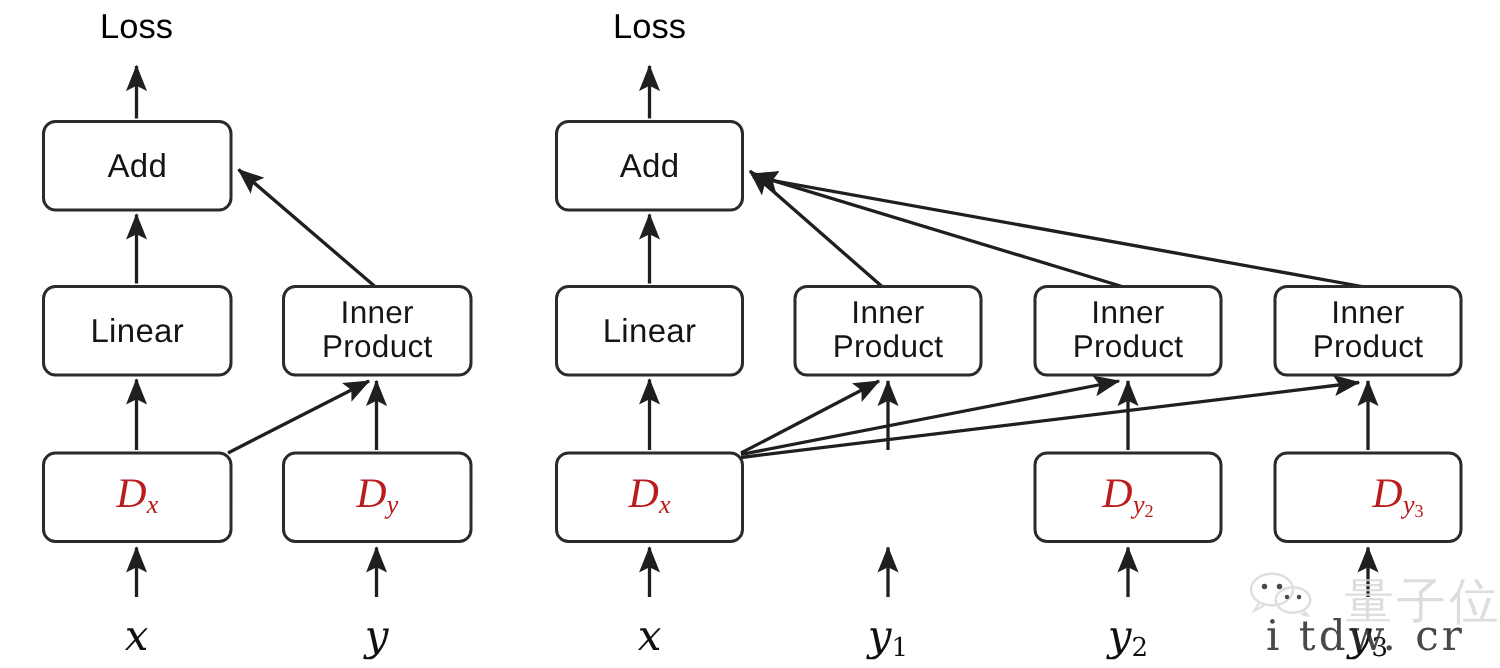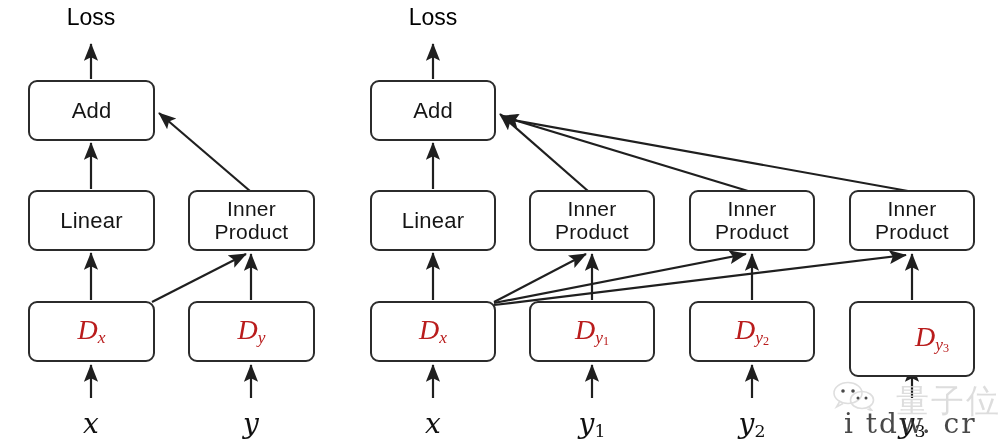--- a/index.html
+++ b/index.html
@@ -165,29 +165,26 @@
   <div class="node small" style="left:689px;top:190px;width:126px;height:61px;">Inner
 Product</div>
 
   <div class="node small" style="left:849px;top:190px;width:126px;height:61px;">Inner
 Product</div>
 
   <div class="node" style="left:370px;top:301px;width:126px;height:61px;">
     <span class="mathnode"><span>D</span><sub>x</sub></span>
   </div>
 
-  <div class="node" style="left:529px;top:301px;width:126px;height:61px;">
-    <span class="mathnode"><span>D</span><sub><span>y</span><sub>1</sub></sub></span>
-  </div>
 
   <div class="node" style="left:689px;top:301px;width:126px;height:61px;text-align:center;">
     <span class="mathnode"><span>D</span><sub><span>y</span><sub>2</sub></sub></span>
   </div>
 
-  <div class="node" style="left:849px;top:301px;width:126px;height:76px;padding-left:40px;">
+  <div class="node" style="left:849px;top:301px;width:126px;height:61px;padding-left:40px;">
     <span class="mathnode"><span>D</span><sub><span>y</span><sub>3</sub></sub></span>
   </div>
 
   <div class="mathlabel" style="left:433px;top:407px;">
     <span>x</span>
   </div>
   <div class="mathlabel" style="left:592px;top:407px;">
     <span>y</span><sub style="font-size:.62em;vertical-align:-.25em;font-style:normal;">1</sub>
   </div>
   <div class="mathlabel" style="left:752px;top:407px;">

